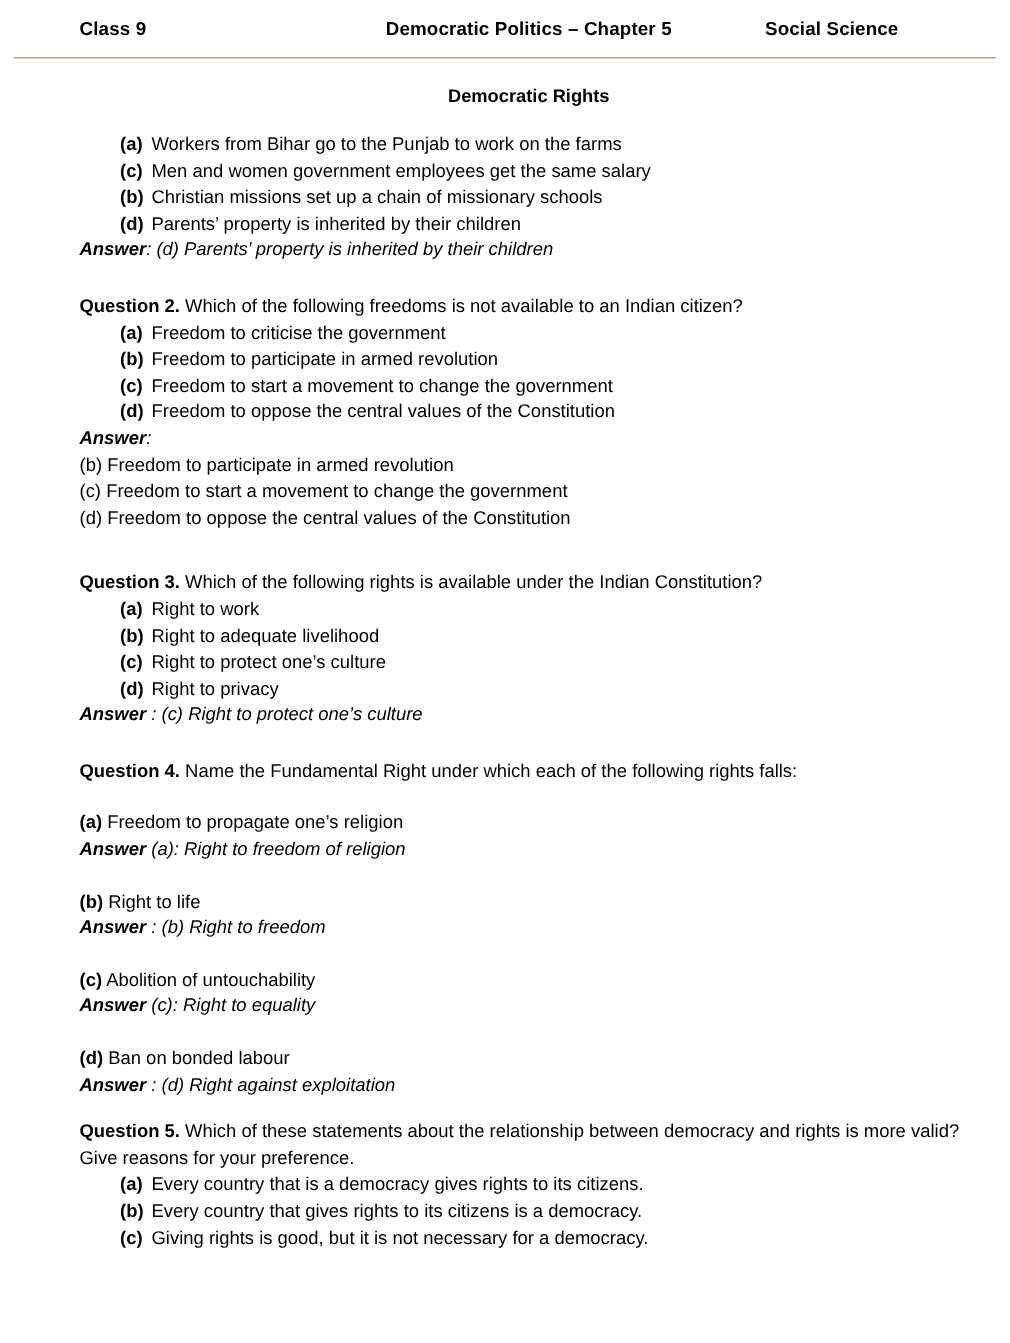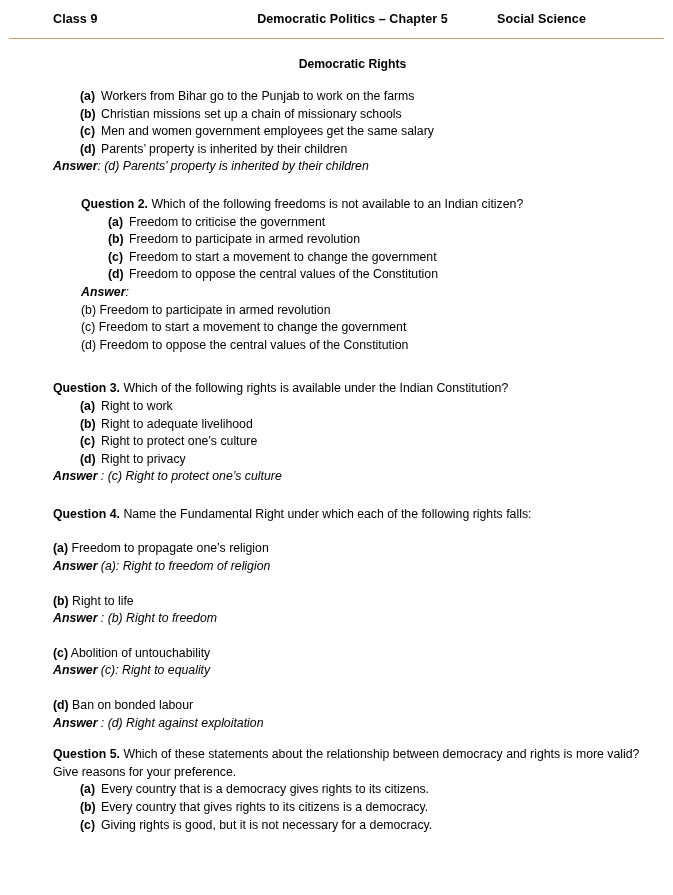--- a/index.html
+++ b/index.html
@@ -34,21 +34,21 @@
   .header-cell {
     position: absolute;
     font-size: 12.5px;
     font-weight: bold;
     letter-spacing: 0.1px;
     white-space: nowrap;
     line-height: 16px;
   }
   .hdr-left   { left: 53px; }
   .hdr-center { left: 0; width: 673px; text-align: center; padding-left: 16px; }
-  .hdr-right  { left: 497px; text-align: right; }
+  .hdr-right  { left: 510px; text-align: right; }
 
   .header-rule {
     position: absolute;
     top: 38px;
     left: 9px;
     width: 655px;
     height: 1px;
     background: #d4996a;
   }
 
@@ -69,21 +69,21 @@
     position: absolute;
     top: 88px;
     left: 53px;
     width: 600px;
   }
 
   .qblock {
     margin: 0 0 20px 0;
   }
   .qblock.tight  { margin-bottom: 14px; }
-  .qblock.wide   { margin-bottom: 26px; margin-left: 28px; }
+  .qblock.wide   { margin-bottom: 26px; }
 
   .qtext {
     font-size: 12.3px;
     line-height: 17.6px;
     margin: 0;
     text-align: left;
   }
   .qlabel {
     font-weight: bold;
   }
@@ -146,22 +146,22 @@
   </div>
   <div class="header-rule"></div>
 
   <div class="subtitle">Democratic Rights</div>
 
   <div class="content">
 
     <div class="qblock">
       <ul class="options">
         <li class="option"><span class="optlabel">(a)</span><span>Workers from Bihar go to the Punjab to work on the farms</span></li>
+        <li class="option"><span class="optlabel">(c)</span><span>Men and women government employees get the same salary</span></li>
         <li class="option"><span class="optlabel">(b)</span><span>Christian missions set up a chain of missionary schools</span></li>
-        <li class="option"><span class="optlabel">(c)</span><span>Men and women government employees get the same salary</span></li>
         <li class="option"><span class="optlabel">(d)</span><span>Parents’ property is inherited by their children</span></li>
       </ul>
       <p class="answer">
         <span class="alabel">Answer</span><span>: (d) Parents’ property is inherited by their children</span>
       </p>
     </div>
 
     <div class="qblock wide">
       <p class="qtext">
         <span class="qlabel">Question 2.</span><span> Which of the following freedoms is not available to an Indian citizen?</span>

